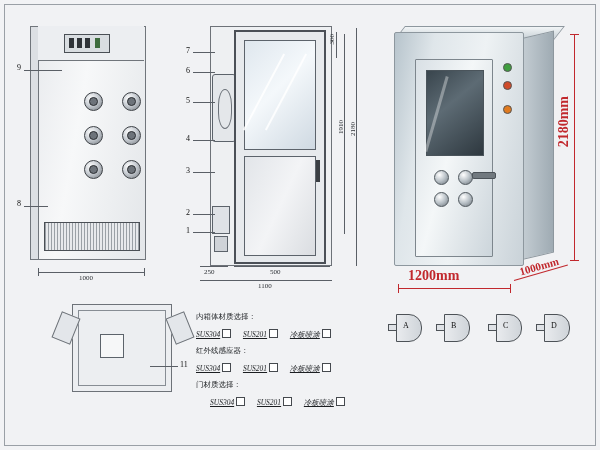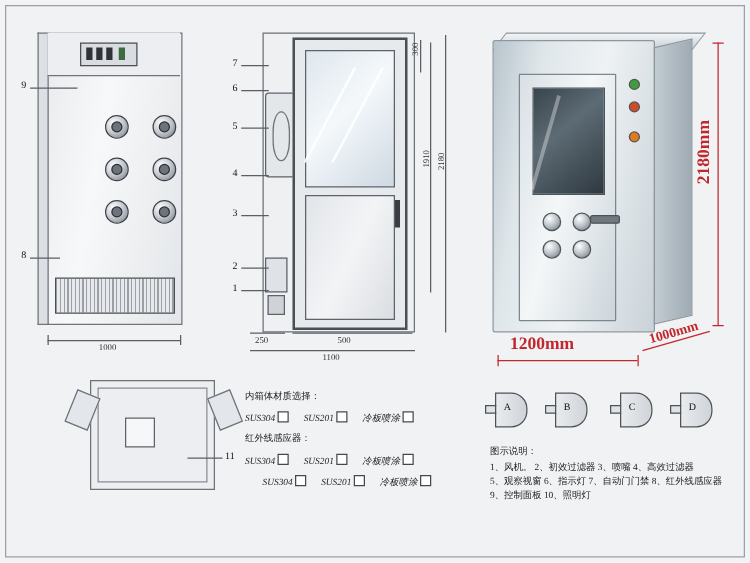--- a/index.html
+++ b/index.html
@@ -183,21 +183,21 @@
     background:radial-gradient(circle at 35% 30%,#fff 0%,#b9c1c7 50%,#6c747b 100%);
     border:1px solid #4f575d;
   }
   .rlamp{position:absolute;width:7px;height:7px;border-radius:50%;border:1px solid #555;}
   .dimline{position:absolute;background:#c1282d;}
   .redtxt{color:#c1282d;font-weight:bold;}
   
   #spec{position:absolute;left:196px;top:312px;width:180px;}
   .specrow{position:relative;height:17px;font-size:7.5px;color:#1b1e21;
     font-family:"Liberation Serif", serif;white-space:nowrap;}
-  .specrow .it{font-style:italic;}
+  .specrow .it{font-style:italic;text-decoration:underline;}
   .chk{display:inline-block;width:7px;height:7px;border:1px solid #45494e;
        vertical-align:-1px;margin-left:2px;background:#fff;}
   #legend{position:absolute;left:392px;top:310px;width:196px;}
   .legrow{font-size:7.5px;color:#1b1e21;font-family:"Liberation Serif", serif;
           line-height:11px;white-space:nowrap;}
   .leghead{font-size:7.5px;font-family:"Liberation Serif", serif;color:#1b1e21;margin-bottom:2px;}
   
   .fansym{position:absolute;top:0;width:40px;height:30px;}
   .fansym .half{
     position:absolute;left:10px;top:2px;width:24px;height:26px;
@@ -341,20 +341,23 @@
     <div class="specrow">
       <span>红外线感应器：</span>
     </div>
     <div class="specrow">
       <span class="it">SUS304</span><span class="chk"></span>
       <span style="display:inline-block;width:8px"></span>
       <span class="it">SUS201</span><span class="chk"></span>
       <span style="display:inline-block;width:8px"></span>
       <span class="it">冷板喷涂</span><span class="chk"></span>
     </div>
+    <div class="specrow">
+      <span>门材质选择：</span>
+    </div>
     <div class="specrow" style="padding-left:14px">
       <span class="it">SUS304</span><span class="chk"></span>
       <span style="display:inline-block;width:8px"></span>
       <span class="it">SUS201</span><span class="chk"></span>
       <span style="display:inline-block;width:8px"></span>
       <span class="it">冷板喷涂</span><span class="chk"></span>
     </div>
   </div>
 
   <div class="fansym" style="left:386px;top:312px">
@@ -371,19 +374,13 @@
     <div class="stem"></div>
     <div class="half"></div>
     <div class="ch">C</div>
   </div>
   <div class="fansym" style="left:534px;top:312px">
     <div class="stem"></div>
     <div class="half"></div>
     <div class="ch">D</div>
   </div>
 
-  <div id="legend" style="top:356px">
-    <div class="leghead">图示说明：</div>
-    <div class="legrow">1、风机。  2、初效过滤器  3、喷嘴  4、高效过滤器</div>
-    <div class="legrow">5、观察视窗   6、指示灯   7、自动门门禁   8、红外线感应器</div>
-    <div class="legrow">9、控制面板   10、照明灯</div>
-  </div>
 </div>
 
 </body></html>

